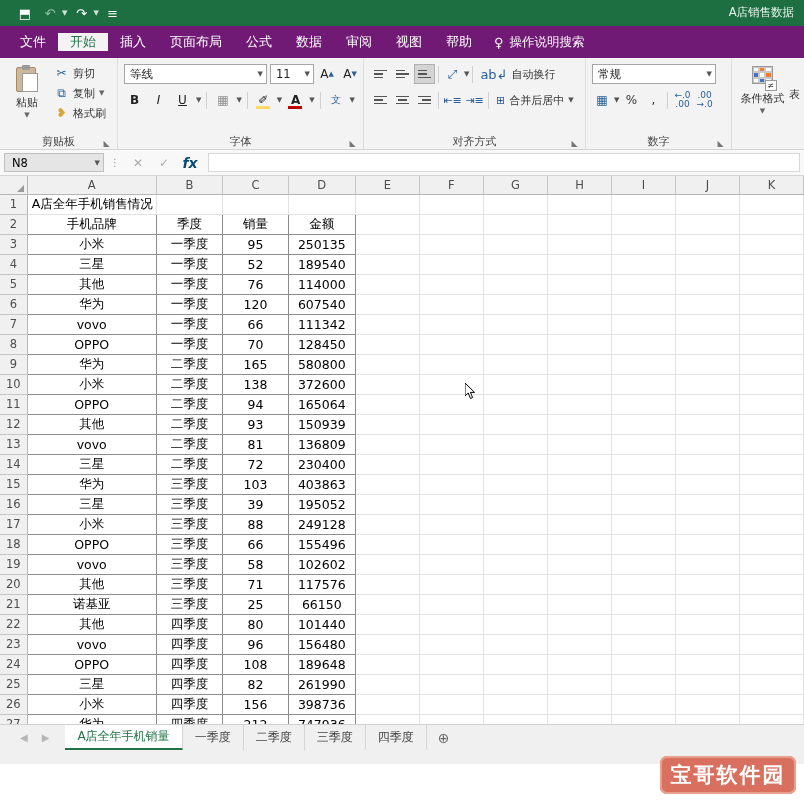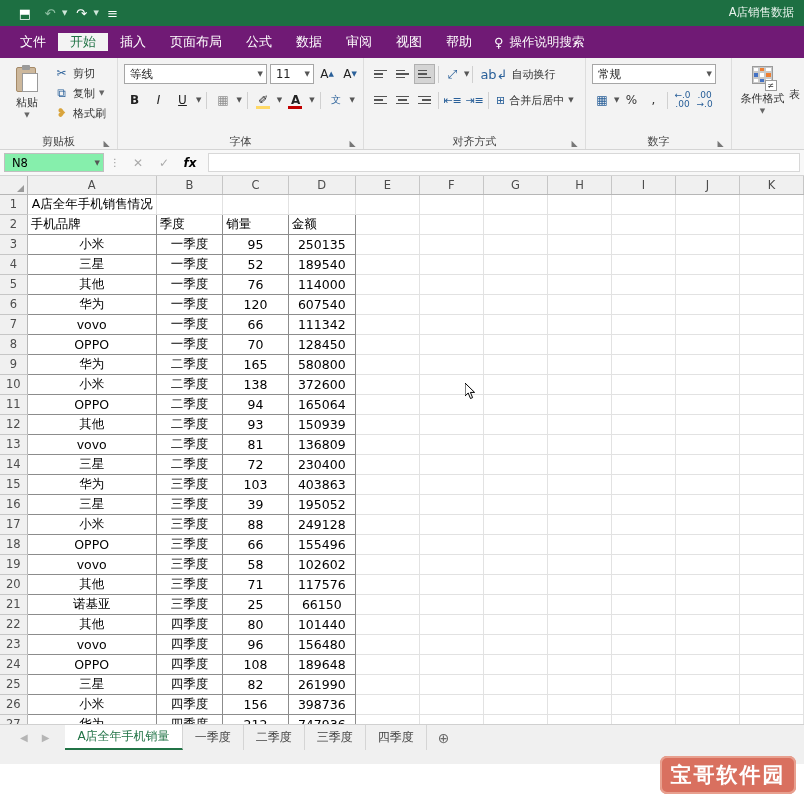--- a/index.html
+++ b/index.html
@@ -160,32 +160,32 @@
     line-height: 10px; text-align: center; color: #333;
   }
   .partial { font-size: 11px; color: #333; padding-top: 26px; }
 
   
   .fbar {
     height: 26px; background: #f8f8f8; display: flex; align-items: center;
     padding: 0 4px; gap: 4px; border-bottom: 1px solid #d4d4d4;
   }
   .namebox {
-    width: 100px; height: 19px; background: #86efac; border: 1px solid #bfbfbf;
+    width: 100px; height: 19px; background: #e5e5e5; border: 1px solid #bfbfbf;
     display: flex; align-items: center; padding: 0 3px 0 7px; font-size: 11.5px;
   }
   .namebox .nv { flex: 1; }
   .namebox .nc { font-size: 7px; color: #555; }
   .fdots { color: #9a9a9a; font-size: 10px; padding: 0 2px; letter-spacing: 0; }
   .fbtns { display: flex; align-items: center; gap: 2px; }
   .fb {
     width: 24px; height: 19px; display: flex; align-items: center;
     justify-content: center; font-size: 12px; color: #aaaaaa;
   }
-  .fb.fx { color: #000000; font-style: italic; font-weight: bold; font-size: 12px; }
+  .fb.fx { color: #0c4a6e; font-style: italic; font-weight: bold; font-size: 14px; }
   .finput {
     flex: 1; height: 19px; background: #ffffff; border: 1px solid #d8d8d8;
     border-left: 1px solid #d8d8d8; margin-left: 2px;
   }
 
   
   .gridwrap { position: relative; height: 548px; background: #ffffff; overflow: hidden; }
   table.sheet { border-collapse: collapse; table-layout: fixed; }
   .corner {
     width: 28px; height: 18px; background: #f0f0f0;
@@ -210,21 +210,21 @@
     height: 20px; border-right: 1px solid #e2e2e2; border-bottom: 1px solid #e2e2e2;
     font-size: 12.5px; color: #000000; padding: 0 3px; overflow: hidden;
     white-space: nowrap;
   }
   td.cell.bx {
     border-right: 1px solid #8c8c8c; border-bottom: 1px solid #8c8c8c;
     border-left: 1px solid #8c8c8c; border-top: 1px solid #8c8c8c;
     text-align: center;
   }
   td.cell.titlecell { text-align: left; padding-left: 4px; }
-  td.cell.hdr { text-align: left; }
+  td.cell.hdr { text-align: center; }
 
   
   .tabstrip {
     height: 26px; background: #f0f0f0; border-top: 1px solid #d0d0d0;
     display: flex; align-items: stretch; padding-left: 4px;
   }
   .navarrows { display: flex; align-items: center; gap: 14px; padding: 0 16px; color: #b5b5b5; font-size: 10px; }
   .stab {
     display: flex; align-items: center; padding: 0 12px; font-size: 12px;
     color: #444444; border-right: 1px solid #d5d5d5; white-space: nowrap;

